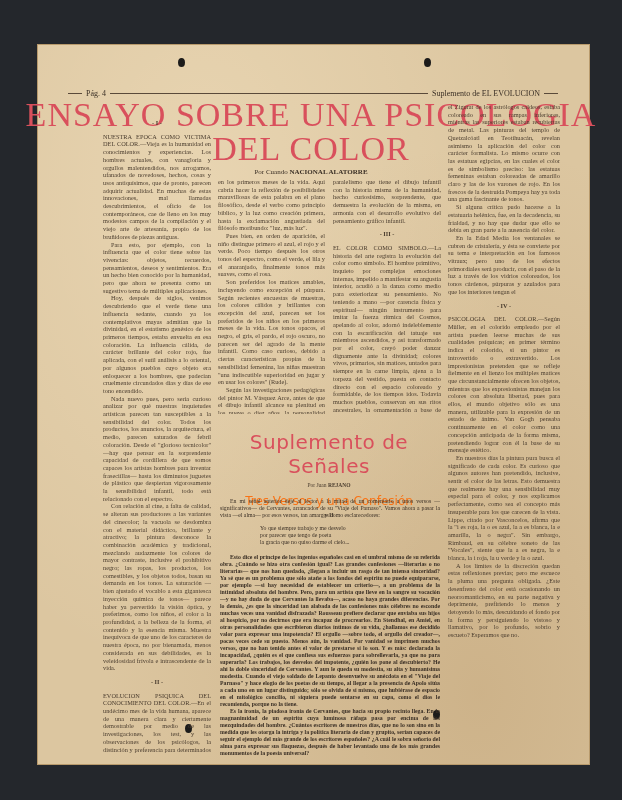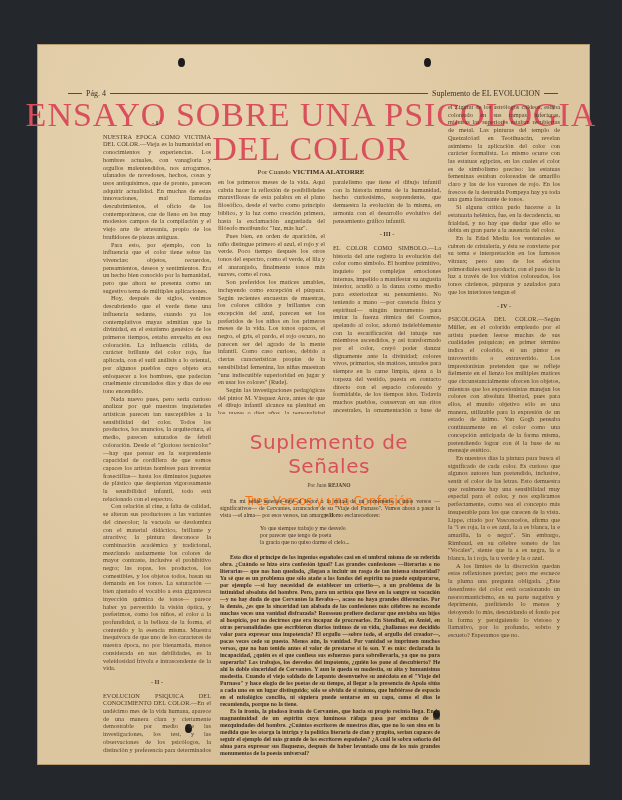--- a/index.html
+++ b/index.html
@@ -49,21 +49,21 @@
   <span>Pág. 4</span>
   <span class="line"></span>
   <span>Suplemento de EL EVOLUCION</span>
   <span class="pre"></span>
 </div>
 
 <div class="title t1">ENSAYO SOBRE UNA PSICOLOGIA</div>
 <div class="title t2">DEL COLOR</div>
 <div class="byline">
   <span>Por Cuando</span>
-  <b>VICTIMA ALATORRE</b>
+  <b>NACIONAL ALATORRE</b>
 </div>
 
 <div class="col c1">
   <div class="sec">- I -</div>
   <p class="lead">NUESTRA EPOCA COMO VICTIMA DEL COLOR.—Vieja es la humanidad en conocimientos y experiencias. Los hombres actuales, con vanagloria y orgullos malentendidos, nos arrogamos, ufanados de novedoses, hechos, cosas y usos antiquísimos, que de pronto, parecen adquirir actualidad. En muchas de estas innovaciones, mal llamadas descubrimientos, el oficio de los contemporáneos, cae de lleno en los muy modestos campos de la compilación y el viejo arte de artesanía, propio de los bruñidores de piezas antiguas.</p>
   <p>Para esto, por ejemplo, con la influencia que el color tiene sobre las vivencias: objetos, recuerdos, pensamientos, deseos y sentimientos. Era un hecho bien conocido por la humanidad, pero que ahora se presenta como un sugestivo tema de múltiples aplicaciones.</p>
   <p>Hoy, después de siglos, venimos descubriendo que el verde tiene una influencia sedante, cuando ya los contemplativos mayas admitían que la divinidad, en el estatismo genésico de los primeros tiempos, estaba envuelta en esa coloración. La influencia cálida, de carácter brillante del color rojo, fue aplicada, con el sutil análisis a lo oriental, por algunos pueblos cuyo objeto era enloquecer a los hombres, que padecían cruelmente circundados días y días de ese tono encendido.</p>
   <p>Nada nuevo pues, pero sería curioso analizar por qué nuestras inquietudes artísticas parecen tan susceptibles a la sensibilidad del color. Todos los productos, los anuncios, la arquitectura, el medio, parecen saturados de febril coloración. Desde el "glorioso tecnicolor" —hay que pensar en la sorprendente capacidad de cordillera de que somos capaces los artistas hombres para inventar fraseciíllas— hasta los diminutos juguetes de plástico que despiertan vigorosamente la sensibilidad infantil, todo está relacionado con el espectro.</p>
   <p>Con relación al cine, a falta de calidad, se alteran sus productores a las variantes del cinecolor; la vacuola se desdombra con el material didáctico, brillante y atractivo; la pintura desconoce la combinación académica y tradicional, mezclando audazmente los colores de mayor contraste, inclusive el prohibitivo negro; las ropas, los productos, los comestibles, y los objetos todos, basan su demanda en los tonos. La saturación —bien ajustado el vocablo a esta gigantesca inyección química de tonos— parece haber ya pervertido la visión óptica, y preferimos, como los niños, el color a la profundidad, a la belleza de la forma, el contenido y la esencia misma. Muestra inequívoca de que uno de los caracteres de nuestra época, no por bienamada, menos considerada en sus debilidades, es la veleidosidad frívola e intrascendente de la vida.</p>
   <div class="sec">- II -</div>

